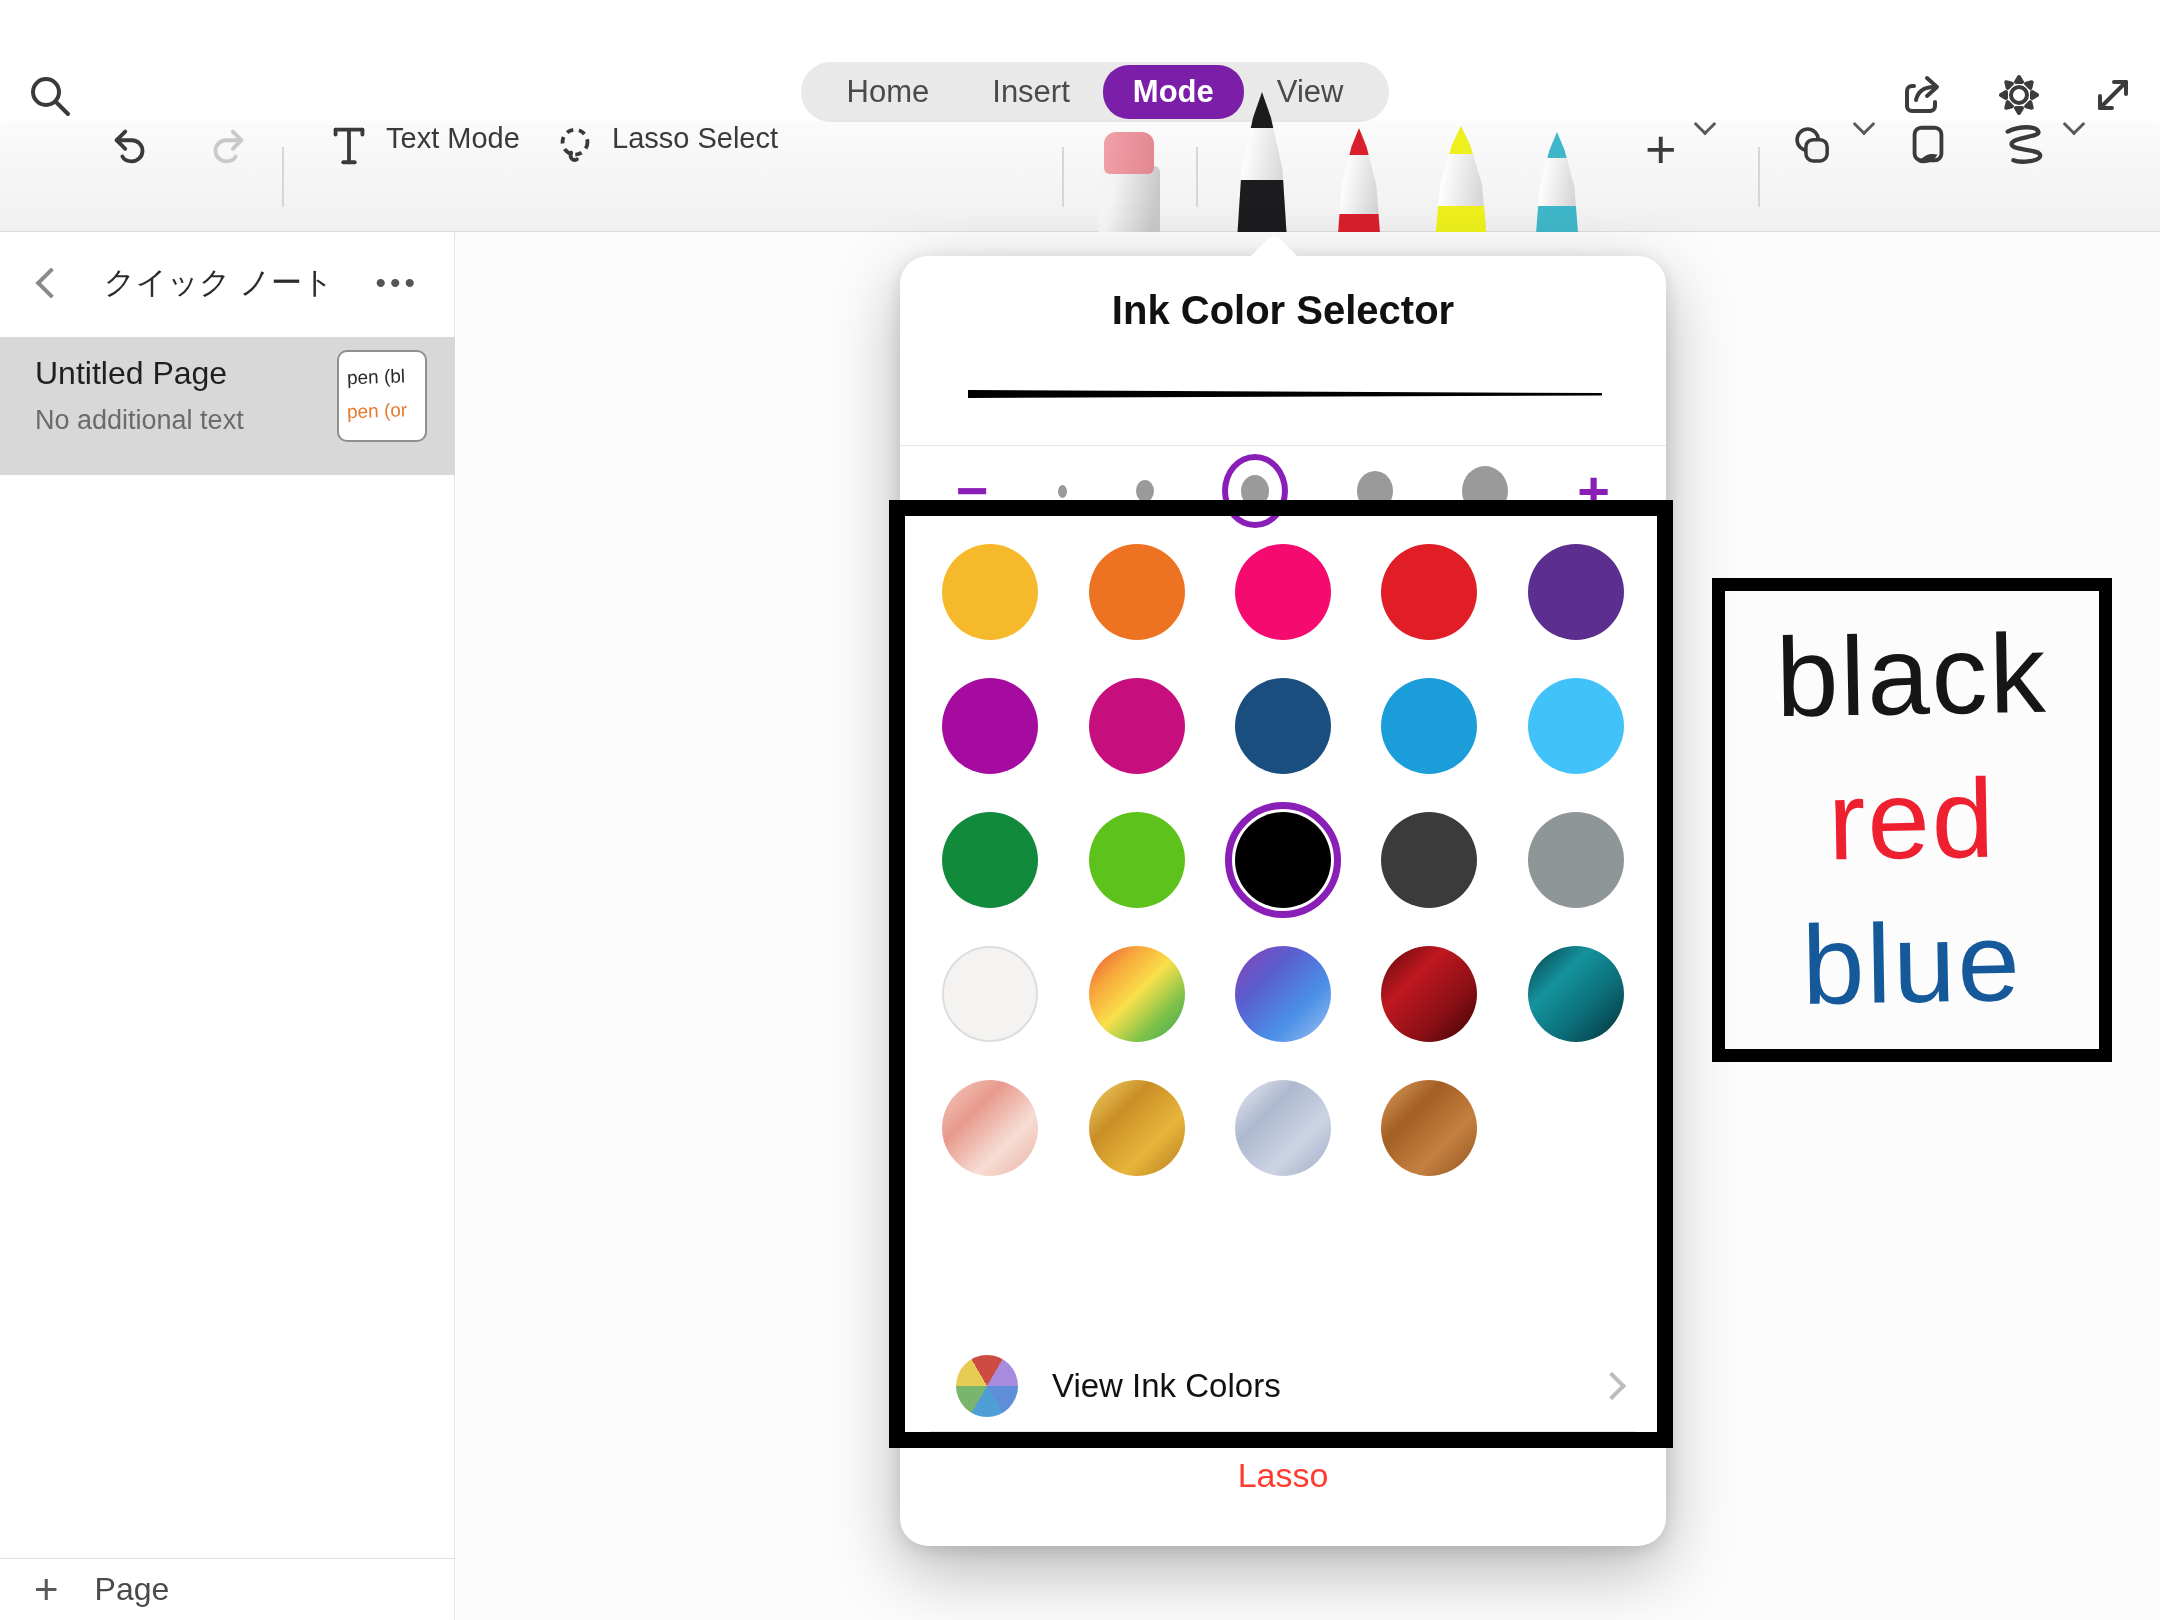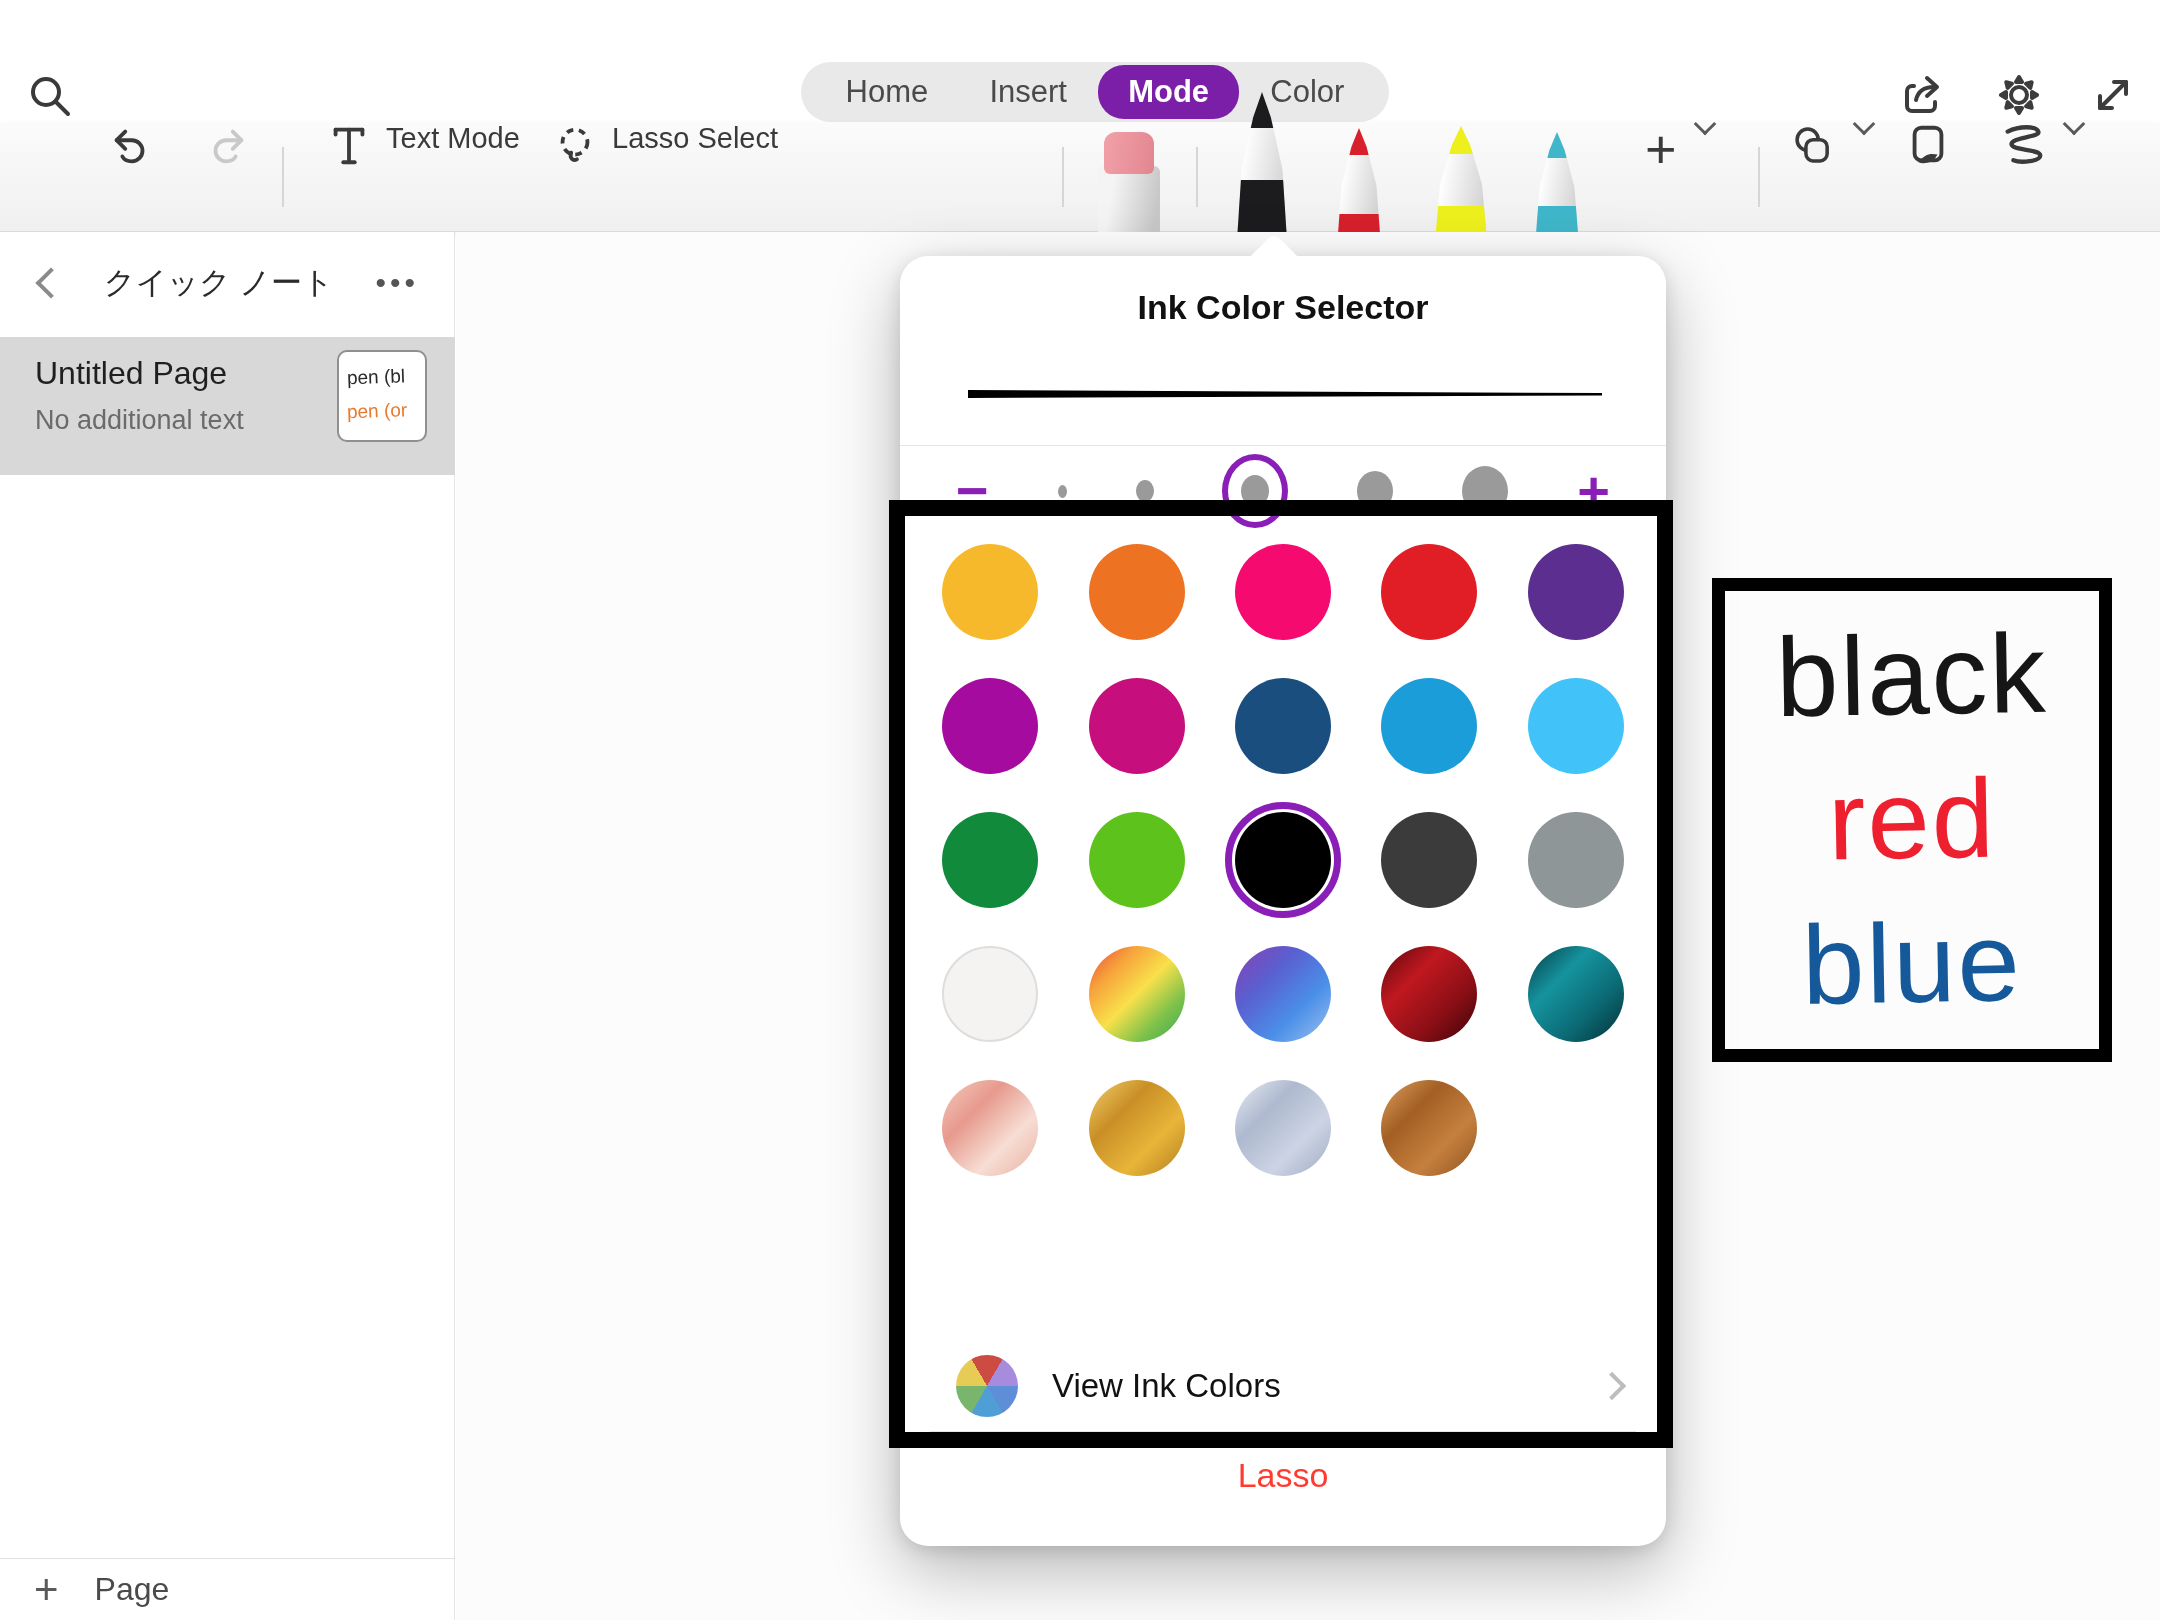--- a/index.html
+++ b/index.html
@@ -46,21 +46,21 @@
   .thumb-line { font-size:19px; white-space:nowrap; transform:rotate(-2deg); line-height:34px; }
   .add-page { position:absolute; left:0; bottom:0; width:455px; height:62px; border-top:1px solid #e0e0e0; display:flex; align-items:center; }
   .add-plus { font-size:42px; color:#5a5a5a; font-weight:300; margin-left:34px; line-height:42px; }
   .add-label { font-size:32px; color:#4a4a4a; margin-left:36px; }
 
   
   .canvas { position:absolute; left:456px; top:232px; width:1704px; height:1388px; background:#fcfcfc; }
 
   
   .popup { position:absolute; left:900px; top:256px; width:766px; height:1290px; background:#ffffff; border-radius:28px; box-shadow:0 24px 70px rgba(0,0,0,0.28), 0 4px 18px rgba(0,0,0,0.12); }
-  .popup-title { position:absolute; left:0; top:32px; width:100%; text-align:center; font-size:34px; font-weight:bold; color:#111111; }
+  .popup-title { position:absolute; left:0; top:32px; width:100%; text-align:center; font-size:40px; font-weight:bold; color:#111111; }
   .stroke-preview { position:absolute; left:64px; top:128px; width:638px; height:20px; }
   .popup-hr { position:absolute; left:0; width:100%; height:1px; background:#e6e6e6; }
   .thick-row { position:absolute; left:0; top:190px; width:100%; height:90px; display:flex; align-items:center; justify-content:space-between; padding:0 56px; }
   .thick-minus,.thick-plus { font-size:56px; font-weight:bold; line-height:56px; }
   .dotwrap { display:flex; align-items:center; justify-content:center; border-radius:50%; }
   .dot { background:#9a9a9a; border-radius:50%; }
   .swatch-grid { position:absolute; left:17px; top:288px; width:732px; display:grid; grid-template-columns:repeat(5,1fr); row-gap:38px; justify-items:center; }
   .swatch { width:96px; height:96px; border-radius:50%; }
   .swatch.sel { outline:7px solid #8a1fb8; outline-offset:3px; }
   .more-row { position:absolute; left:30px; top:1084px; width:706px; height:92px; display:flex; align-items:center; border-bottom:1px solid #e6e6e6; }
@@ -84,21 +84,21 @@
     <svg viewBox="0 0 48 48">
         <circle cx="20" cy="20" r="13" fill="none" stroke="#3a3a3a" stroke-width="4"></circle>
         <line x1="30" y1="30" x2="42" y2="42" stroke="#3a3a3a" stroke-width="4" stroke-linecap="round"></line>
       </svg>
   </div>
 
   <div class="tabbar" id="tabbar">
       <div class="tab">Home</div>
       <div class="tab">Insert</div>
       <div class="tab active" style="background: rgb(123, 31, 168);">Mode</div>
-      <div class="tab">Color</div>
+      <div class="tab">View</div>
     </div>
 
   <div class="hdr-icons">
     <div class="hicon">
       <svg viewBox="0 0 50 50">
           <path d="M14 16 h-2 a5 5 0 0 0 -5 5 v15 a5 5 0 0 0 5 5 h18 a5 5 0 0 0 5 -5 v-4" fill="none" stroke="#3c3c3c" stroke-width="4" stroke-linecap="round"></path>
           <path d="M16 30 c2-9 8-13 18-13" fill="none" stroke="#3c3c3c" stroke-width="4" stroke-linecap="round"></path>
           <path d="M27 8 l10 9 -10 9" fill="none" stroke="#3c3c3c" stroke-width="4" stroke-linejoin="round" stroke-linecap="round"></path>
         </svg>
     </div>

